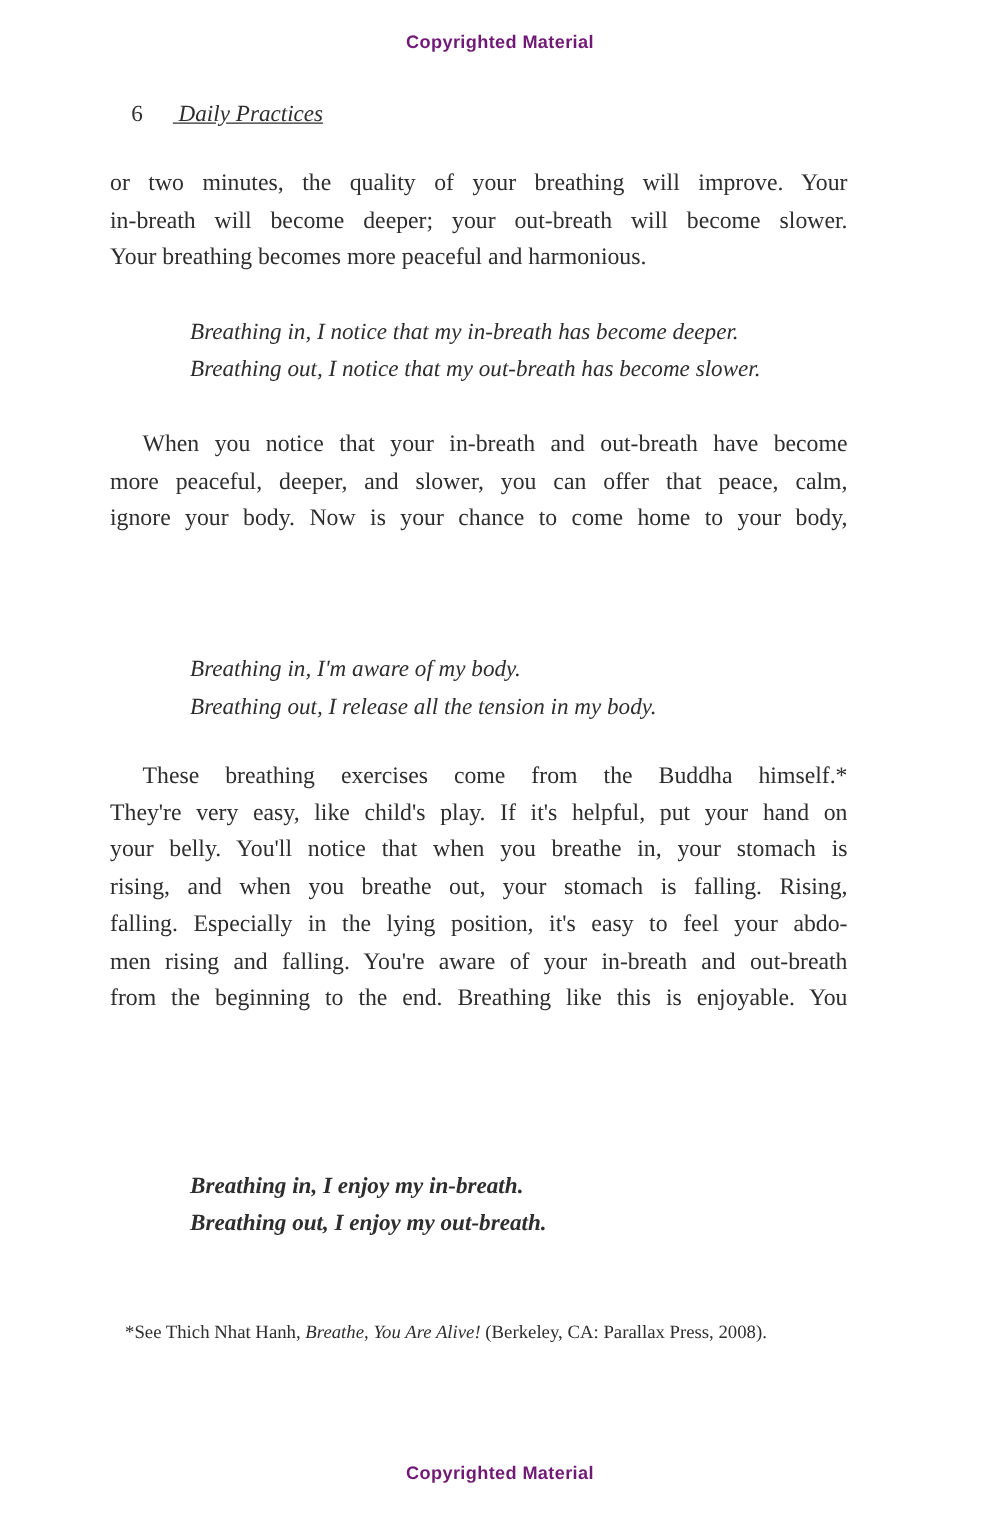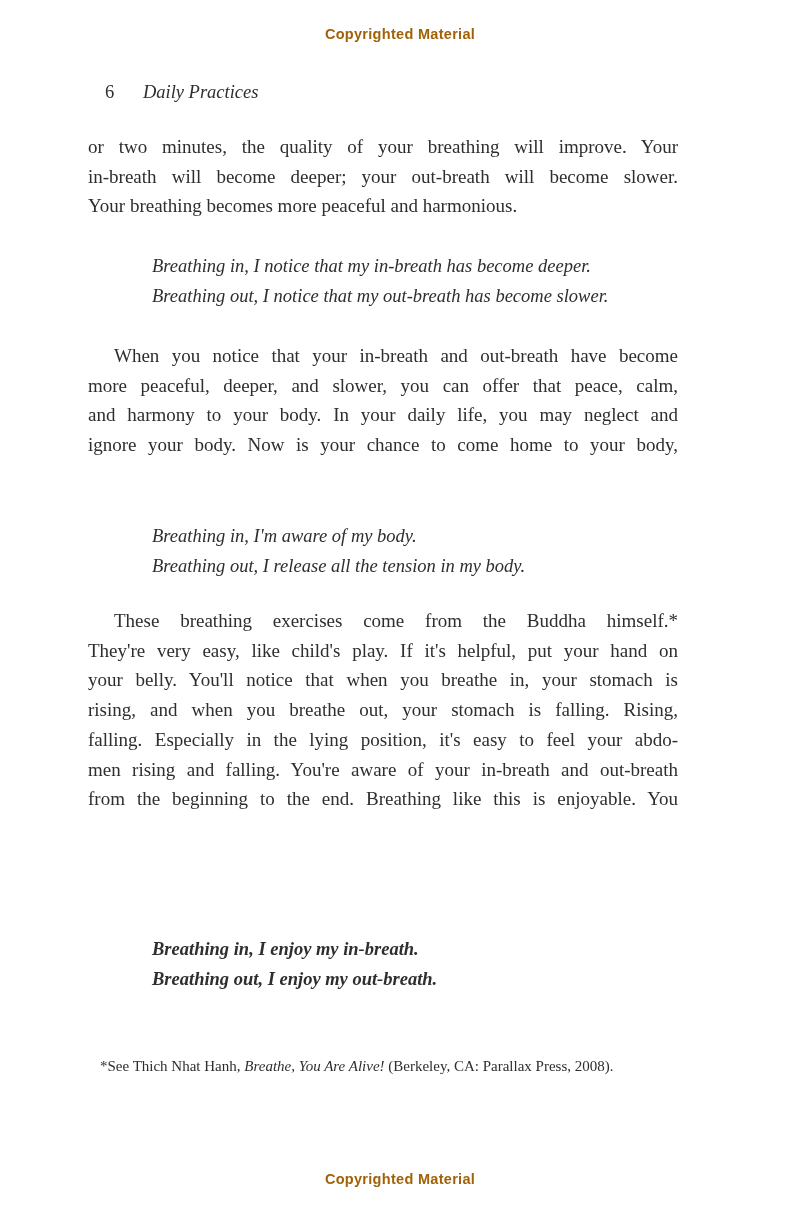--- a/index.html
+++ b/index.html
@@ -14,31 +14,32 @@
   }
   .copyright {
     position: absolute;
     left: 0;
     width: 100%;
     text-align: center;
     font-family: "Liberation Sans", sans-serif;
     font-weight: bold;
     font-size: 14.5px;
     line-height: 18px;
-    color: #a16207;
+    color: #701a75;
     letter-spacing: 0.3px;
   }
   .copyright.top { top: 25px; }
   .copyright.bottom { top: 1170px; }
   .running-head {
     position: absolute;
     left: 105px;
     top: 80px;
     font-size: 18.5px;
     line-height: 24px;
+    text-decoration: underline;
   }
   .pagenum { display: inline-block; margin-right: 24px; font-style: normal; }
   .runtitle { font-style: italic; }
   .para {
     position: absolute;
     left: 88px;
     width: 590px;
     font-size: 19px;
     line-height: 29.7px;
   }
@@ -88,21 +89,20 @@
     </div>
 
   <div class="quote q1">
       <div class="tline">Breathing in, I notice that my in-breath has become deeper.</div>
       <div class="tline last">Breathing out, I notice that my out-breath has become slower.</div>
     </div>
 
   <div class="para p2 indent-first">
       <div class="tline">When you notice that your in-breath and out-breath have become</div>
       <div class="tline">more peaceful, deeper, and slower, you can offer that peace, calm,</div>
-      <div class="tline">and harmony to your body. In your daily life, you may neglect and</div>
       <div class="tline">ignore your body. Now is your chance to come home to your body,</div>
     </div>
 
   <div class="quote q2">
       <div class="tline">Breathing in, I'm aware of my body.</div>
       <div class="tline last">Breathing out, I release all the tension in my body.</div>
     </div>
 
   <div class="para p3 indent-first">
       <div class="tline">These breathing exercises come from the Buddha himself.*</div>

